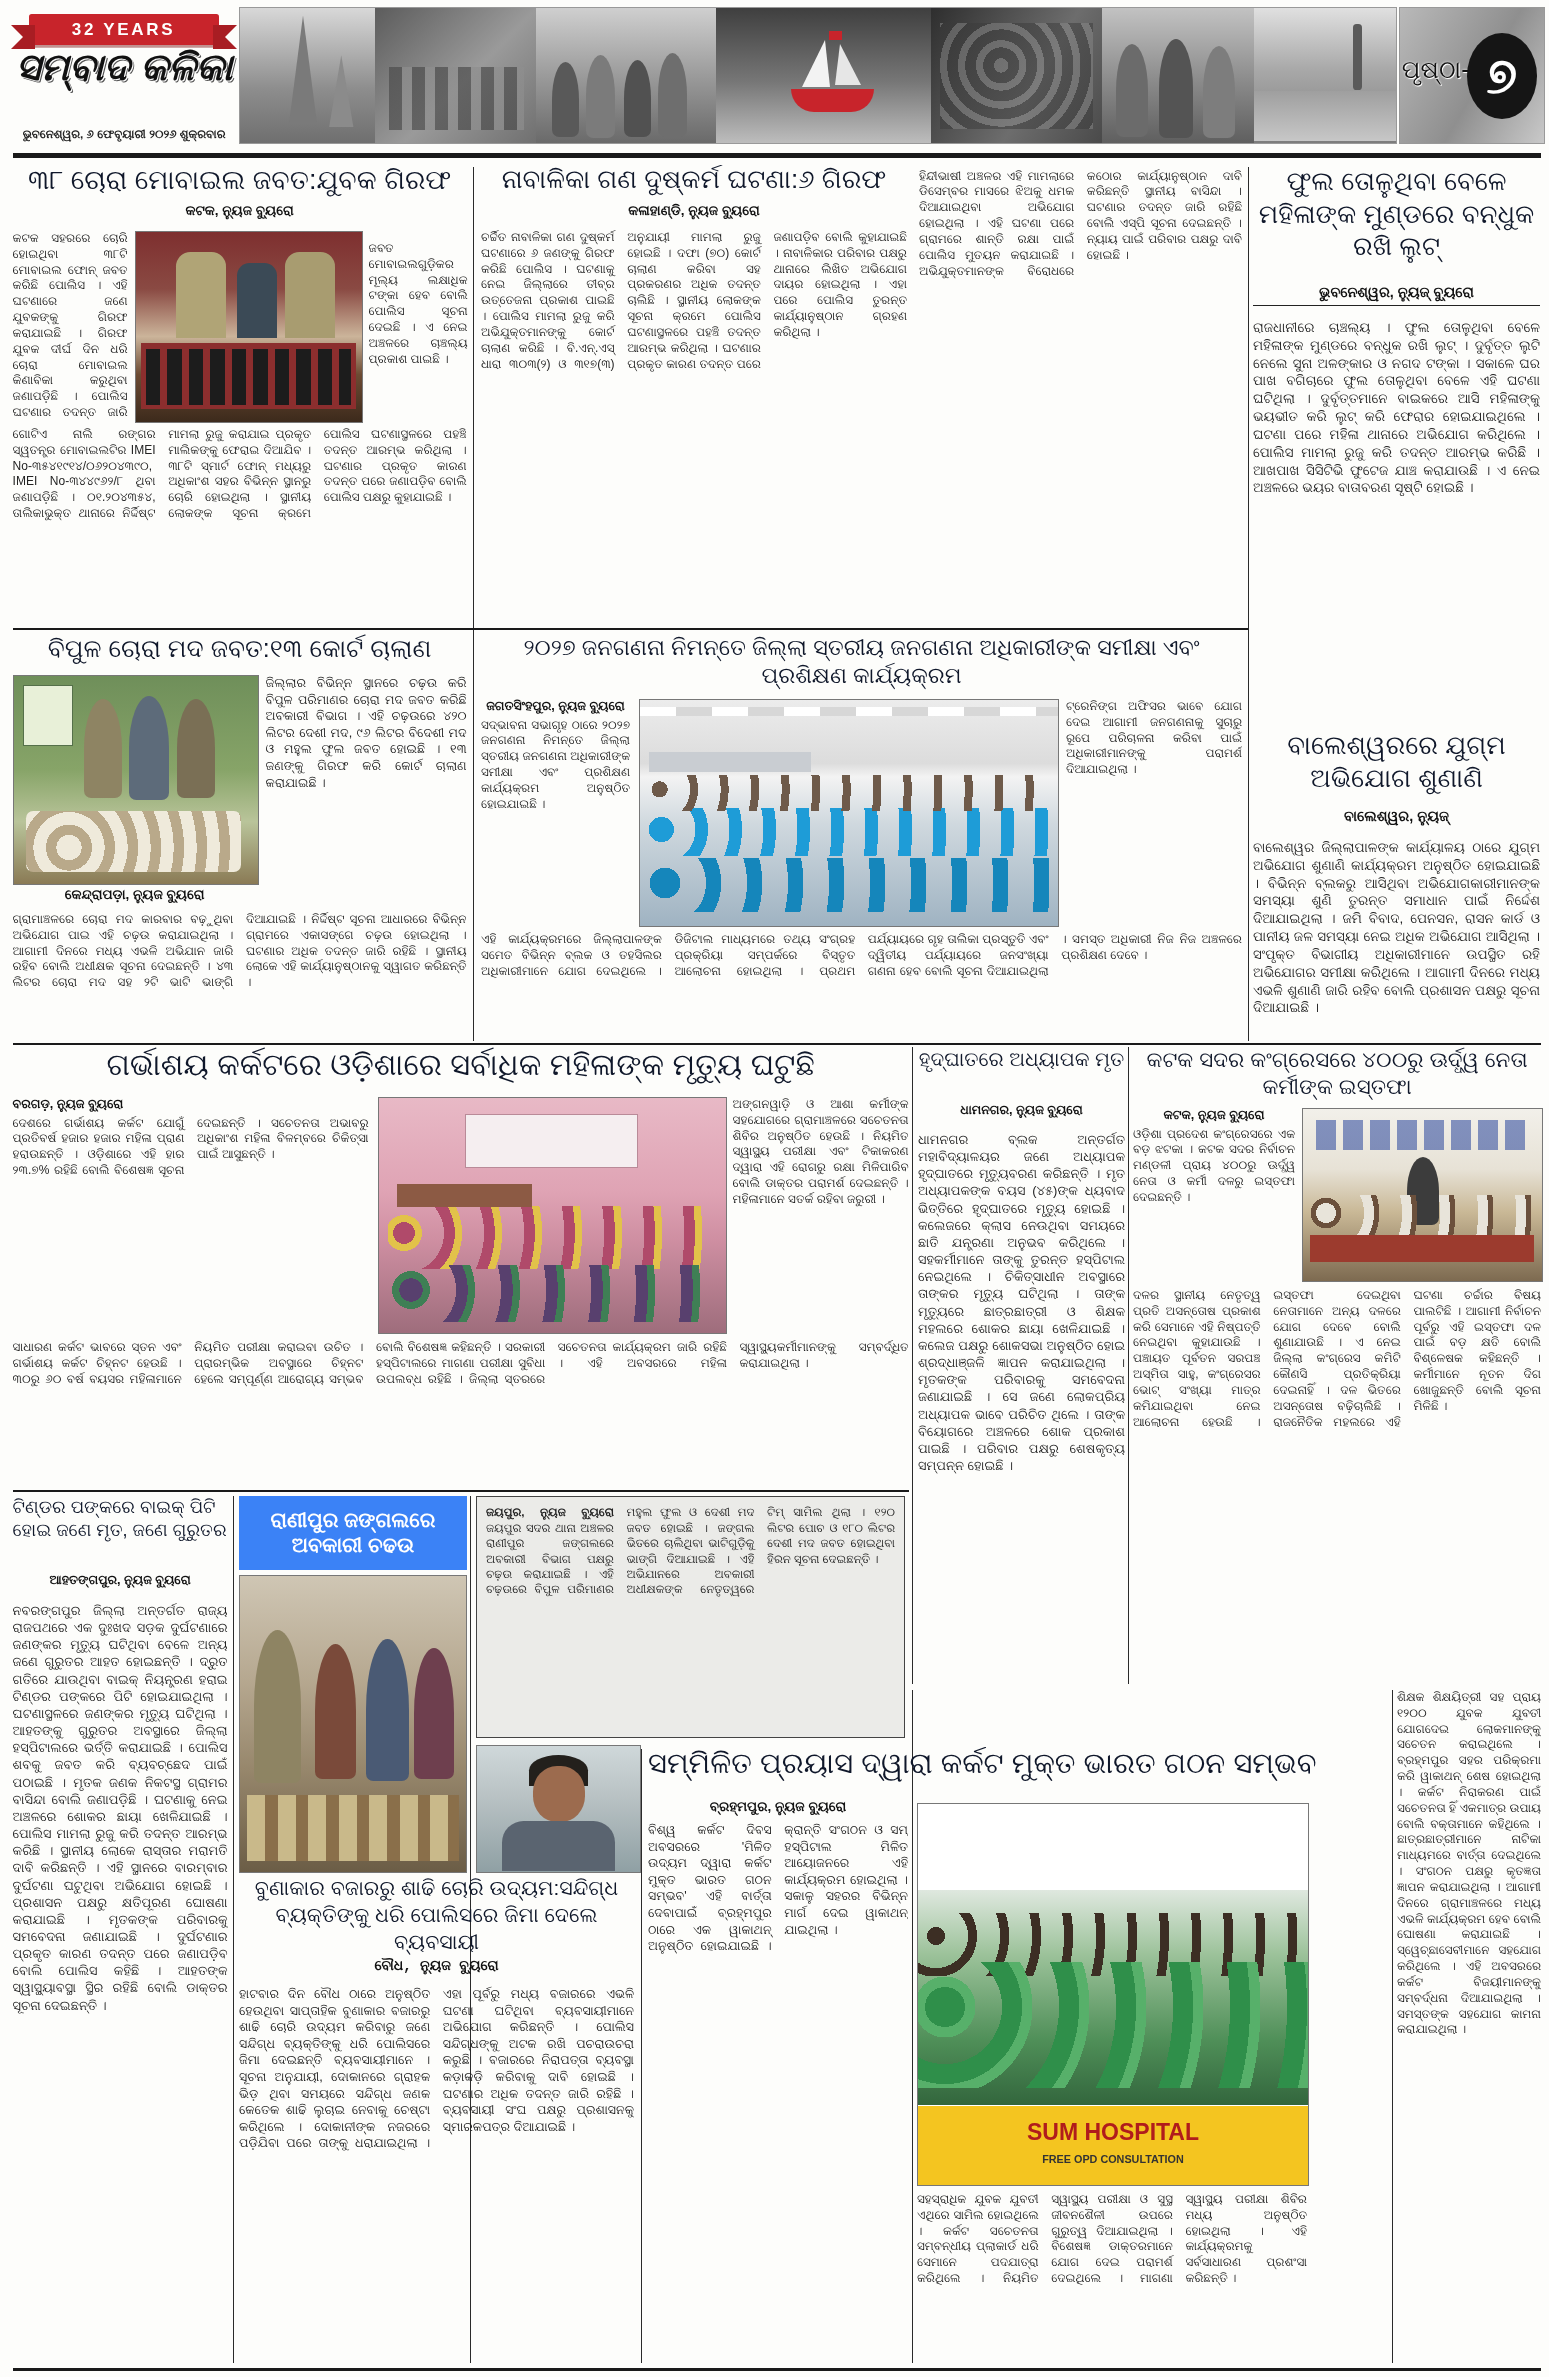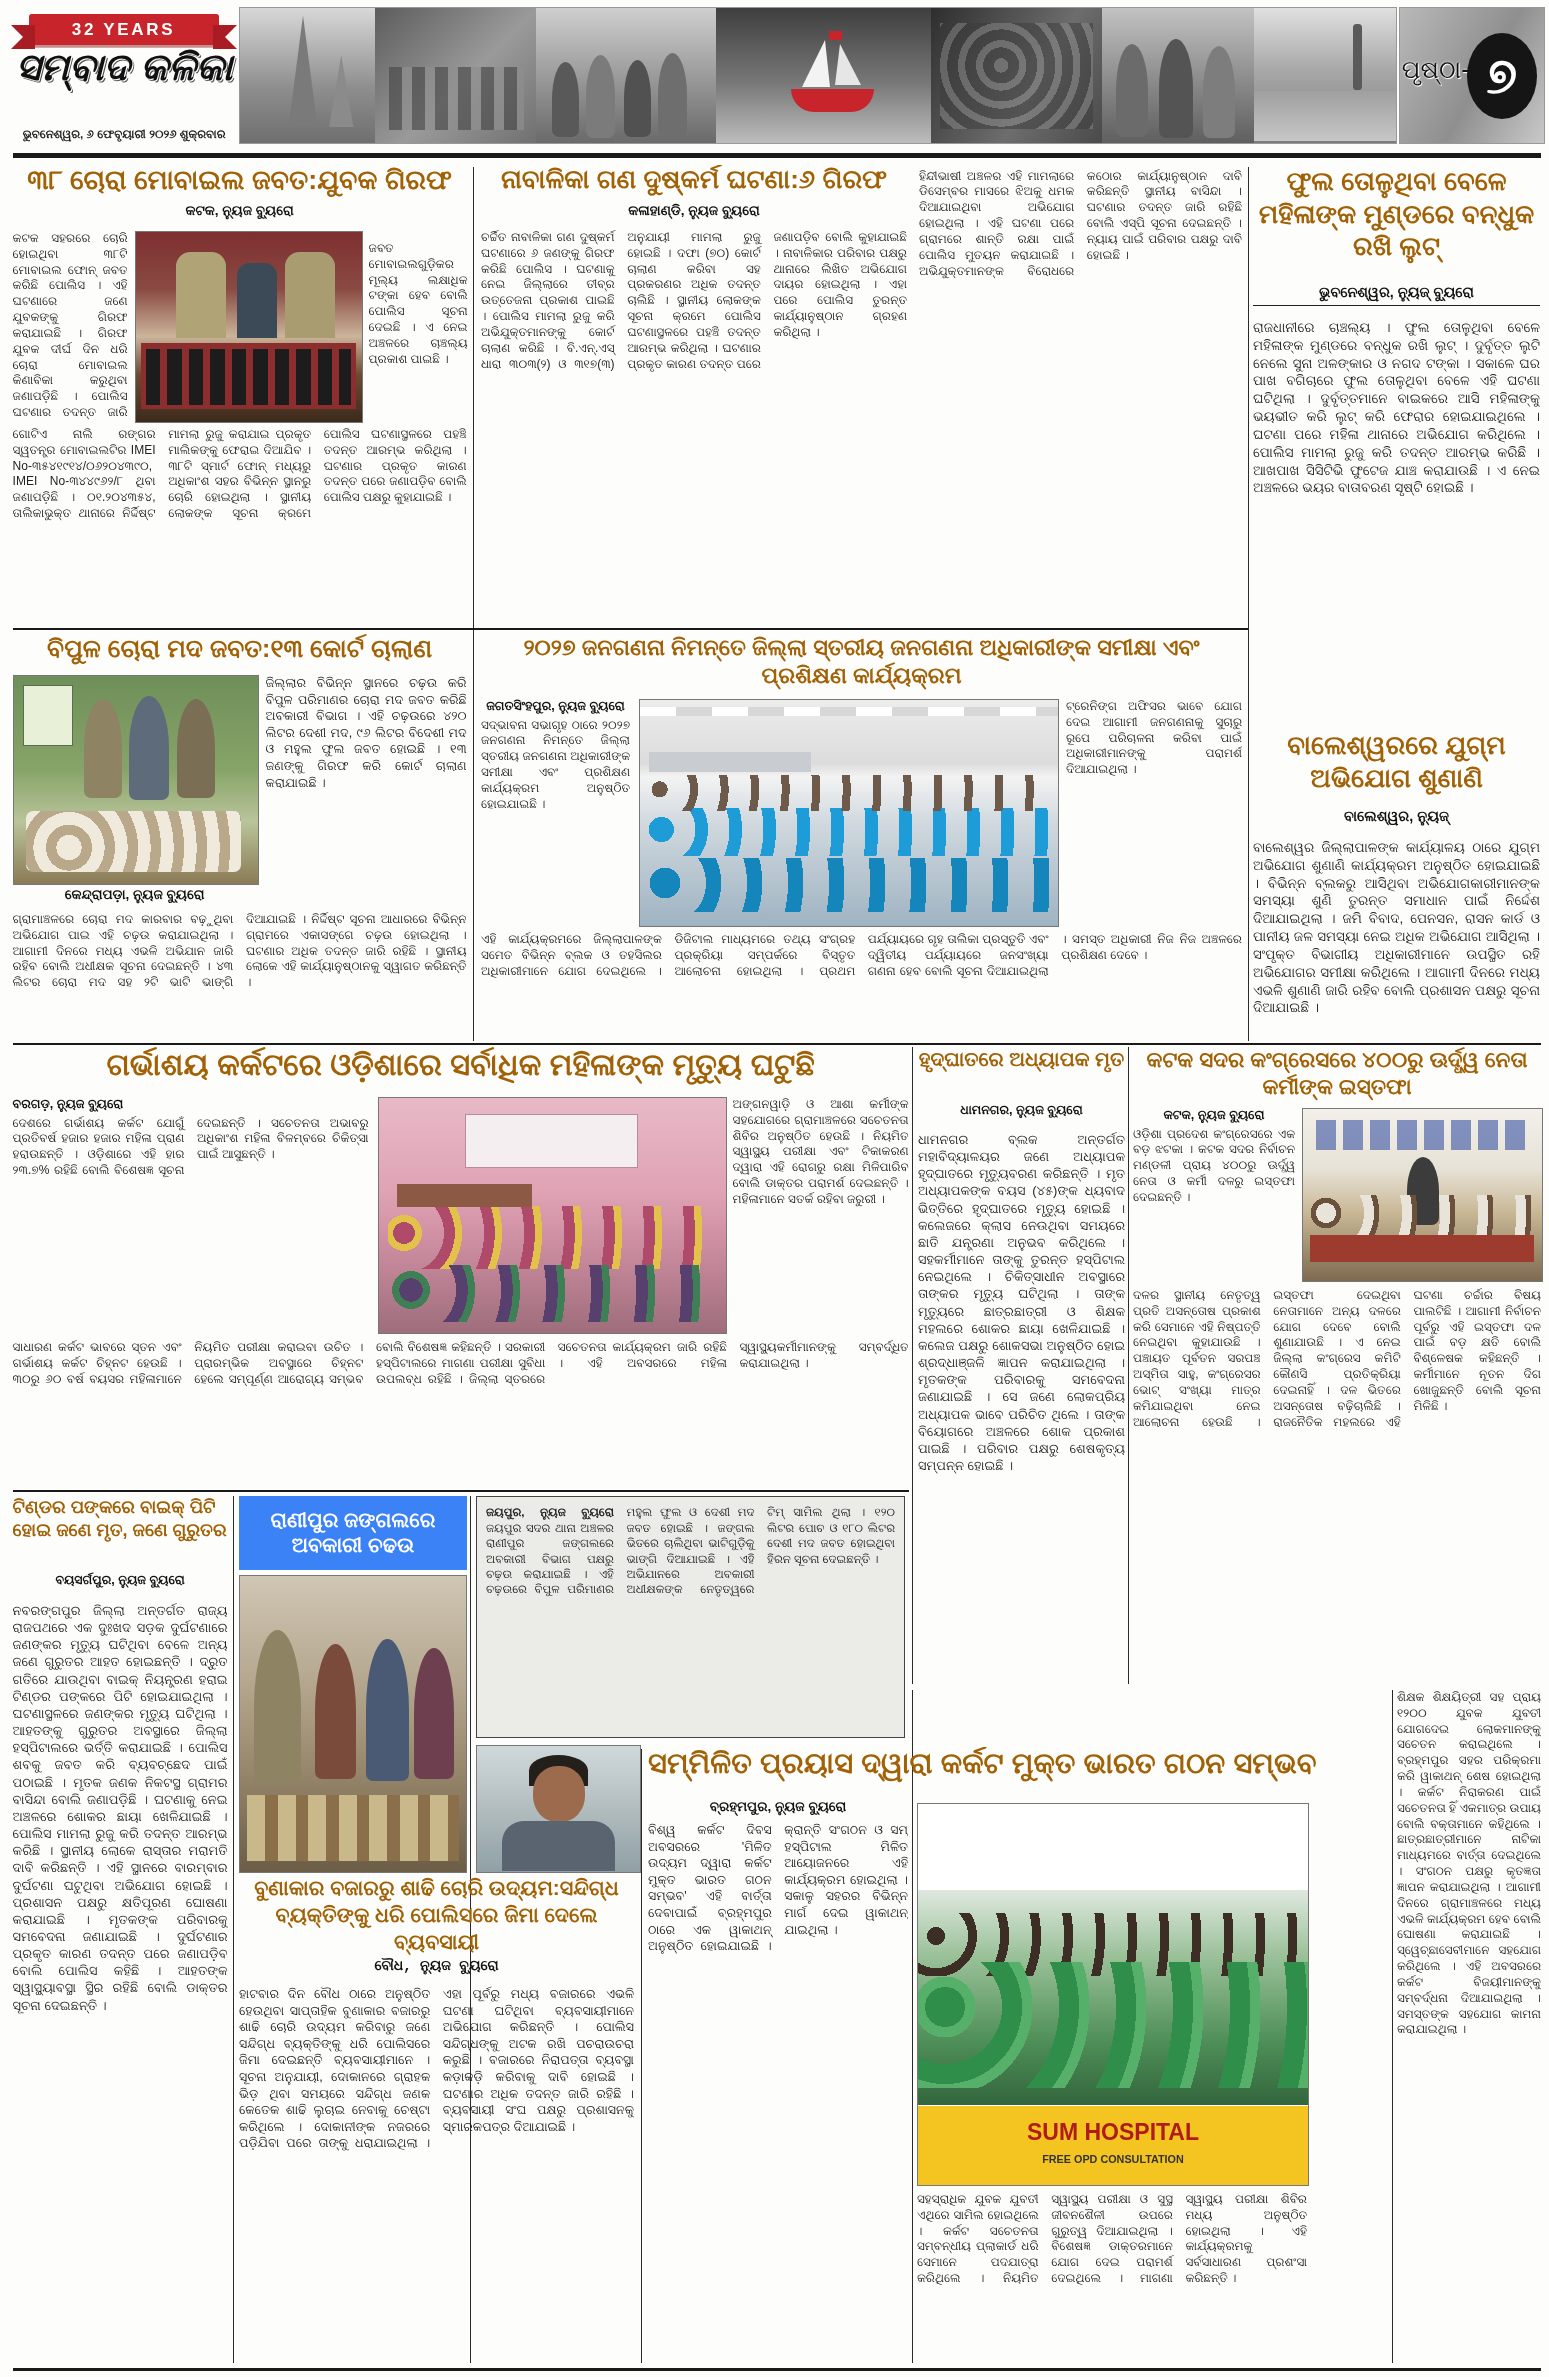--- a/index.html
+++ b/index.html
@@ -1,21 +1,21 @@
 <!DOCTYPE html>
 <html style="font-size:14.4px"><head>
 <meta charset="utf-8">
 <style>
   html,body{margin:0;padding:0;background:#e8e8e8;}
   #page{position:relative;width:1550px;height:2377px;background:#fdfdfb;margin:0 auto;
         font-family:"Liberation Sans","DejaVu Sans",sans-serif;color:#1c1c1c;overflow:hidden;}
   .abs{position:absolute;}
   .rule-h{position:absolute;background:#1a1a1a;}
   .rule-v{position:absolute;background:#2a2a2a;width:0.9px;}
-  .hl{font-weight:700;color:#a16207;line-height:1.12;text-align:center;overflow:hidden;}
+  .hl{font-weight:400;color:#0f172a;line-height:1.12;text-align:center;overflow:hidden;}
   .byline{font-weight:bold;font-size:13.5px;text-align:center;color:#111;}
   .body{font-size:13px;line-height:1.32;text-align:justify;overflow:hidden;color:#222;}
   .cols2{column-count:2;column-gap:12.6px;}
   .cols3{column-count:3;column-gap:12.6px;}
   .cols4{column-count:4;column-gap:12.6px;}
   .cols5{column-count:5;column-gap:12.6px;}
   .ph{position:absolute;border:0.9px solid #777;overflow:hidden;}
   
   .ribbon{position:absolute;left:16px;top:9px;width:190px;height:30.5px;background:#c8242b;
           border-radius:2.7px;display:flex;align-items:center;justify-content:center;
@@ -217,21 +217,21 @@
   <div class="rule-h" style="left:12.6px;top:1490px;width:896px;height:1.8px;"></div>
 
   <div class="rule-v" style="left:233px;top:1496px;height:867px;"></div>
   <div class="rule-v" style="left:470px;top:1496px;height:867px;"></div>
   <div class="rule-v" style="left:641px;top:1749px;height:614px;"></div>
   <div class="rule-v" style="left:912px;top:1690px;height:673px;"></div>
   <div class="rule-v" style="left:1392px;top:1690px;height:673px;"></div>
 
   <div class="abs" style="left:12.6px;top:1496px;width:215px;height:867px;">
     <div class="hl" style="font-size:18px;text-align:left;height:77px;line-height:1.3;">ଟିଣ୍ଡର ପଙ୍କରେ ବାଇକ୍ ପିଟି ହୋଇ ଜଣେ ମୃତ, ଜଣେ ଗୁରୁତର</div>
-    <div class="byline" style="font-size:12.6px;">ବୟସର୍ଗପୁର, ନ୍ୟୁଜ ବ୍ୟୁରୋ</div>
+    <div class="byline" style="font-size:12.6px;">ଆହତଙ୍ଗପୁର, ନ୍ୟୁଜ ବ୍ୟୁରୋ</div>
     <div class="abs body" style="left:0;top:106px;width:215px;height:761px;font-size:13px;">ନବରଙ୍ଗପୁର ଜିଲ୍ଲା ଅନ୍ତର୍ଗତ ରାଜ୍ୟ ରାଜପଥରେ ଏକ ଦୁଃଖଦ ସଡ଼କ ଦୁର୍ଘଟଣାରେ ଜଣଙ୍କର ମୃତ୍ୟୁ ଘଟିଥିବା ବେଳେ ଅନ୍ୟ ଜଣେ ଗୁରୁତର ଆହତ ହୋଇଛନ୍ତି । ଦ୍ରୁତ ଗତିରେ ଯାଉଥିବା ବାଇକ୍ ନିୟନ୍ତ୍ରଣ ହରାଇ ଟିଣ୍ଡର ପଙ୍କରେ ପିଟି ହୋଇଯାଇଥିଲା । ଘଟଣାସ୍ଥଳରେ ଜଣଙ୍କର ମୃତ୍ୟୁ ଘଟିଥିଲା । ଆହତଙ୍କୁ ଗୁରୁତର ଅବସ୍ଥାରେ ଜିଲ୍ଲା ହସ୍ପିଟାଲରେ ଭର୍ତ୍ତି କରାଯାଇଛି । ପୋଲିସ ଶବକୁ ଜବତ କରି ବ୍ୟବଚ୍ଛେଦ ପାଇଁ ପଠାଇଛି । ମୃତକ ଜଣକ ନିକଟସ୍ଥ ଗ୍ରାମର ବାସିନ୍ଦା ବୋଲି ଜଣାପଡ଼ିଛି । ଘଟଣାକୁ ନେଇ ଅଞ୍ଚଳରେ ଶୋକର ଛାୟା ଖେଳିଯାଇଛି । ପୋଲିସ ମାମଲା ରୁଜୁ କରି ତଦନ୍ତ ଆରମ୍ଭ କରିଛି । ସ୍ଥାନୀୟ ଲୋକେ ରାସ୍ତାର ମରାମତି ଦାବି କରିଛନ୍ତି । ଏହି ସ୍ଥାନରେ ବାରମ୍ବାର ଦୁର୍ଘଟଣା ଘଟୁଥିବା ଅଭିଯୋଗ ହୋଇଛି । ପ୍ରଶାସନ ପକ୍ଷରୁ କ୍ଷତିପୂରଣ ଘୋଷଣା କରାଯାଇଛି । ମୃତକଙ୍କ ପରିବାରକୁ ସମବେଦନା ଜଣାଯାଇଛି । ଦୁର୍ଘଟଣାର ପ୍ରକୃତ କାରଣ ତଦନ୍ତ ପରେ ଜଣାପଡ଼ିବ ବୋଲି ପୋଲିସ କହିଛି । ଆହତଙ୍କ ସ୍ୱାସ୍ଥ୍ୟାବସ୍ଥା ସ୍ଥିର ରହିଛି ବୋଲି ଡାକ୍ତର ସୂଚନା ଦେଇଛନ୍ତି ।</div>
   </div>
 
   <div class="abs" style="left:239px;top:1496px;width:228px;height:377px;">
     <div class="blackbox" style="width:228px;height:74px;font-size:20.7px;">
       <span style="padding:0 7.2px;">ରାଣୀପୁର ଜଙ୍ଗଲରେ ଅବକାରୀ ଚଢଉ</span>
     </div>
     <div class="ph" style="left:0;top:79px;width:226px;height:296px;background:linear-gradient(180deg,#cfc6b4 0%,#b6a890 35%,#97876c 65%,#6b5d46 100%);">
       <div class="figure" style="left:14.4px;top:54px;width:47px;height:153px;background:#8e8463;"></div>
       <div class="figure" style="left:75px;top:68px;width:41px;height:135px;background:#7a4a3a;"></div>

